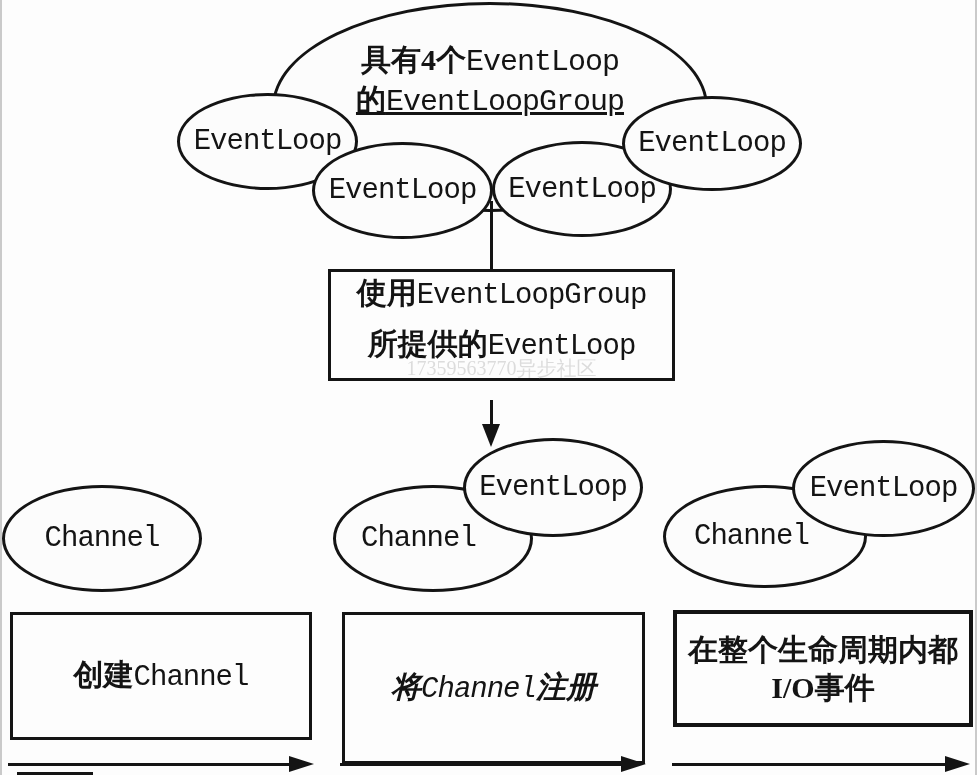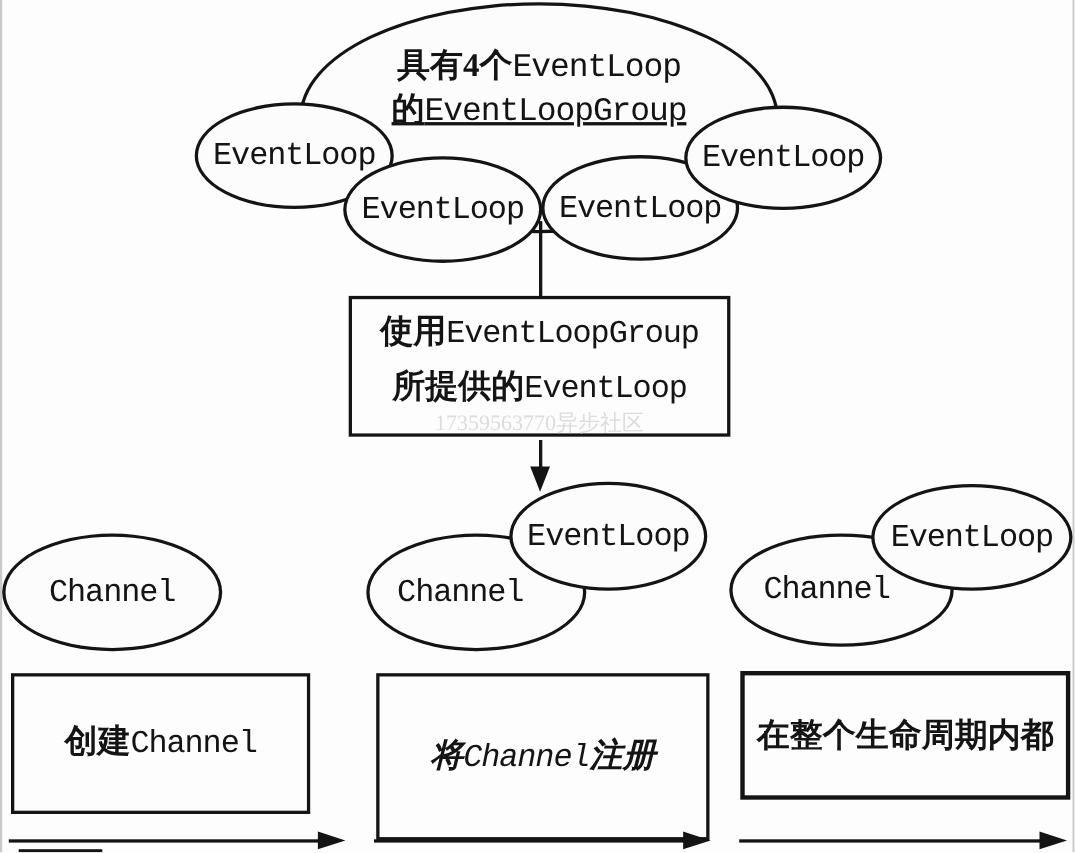--- a/index.html
+++ b/index.html
@@ -72,21 +72,21 @@
   <div class="ellipse" style="left:312px;top:142px;width:181px;height:97px;z-index:3;">
     <span class="mono el-label">EventLoop</span>
   </div>
   <div class="ellipse" style="left:492px;top:141px;width:180px;height:96px;z-index:3;">
     <span class="mono el-label">EventLoop</span>
   </div>
   <div class="ellipse" style="left:622px;top:96px;width:180px;height:95px;z-index:3;">
     <span class="mono el-label">EventLoop</span>
   </div>
 
-  <div class="box" style="left:317px;top:269px;width:347px;height:128px;z-index:4;padding-bottom:10px;">
+  <div class="box" style="left:328px;top:269px;width:347px;height:112px;z-index:4;padding-bottom:10px;">
     <div class="line-cn" style="line-height:36px;"><span class="cn">使用</span><span class="mono">EventLoopGroup</span></div>
     <div class="line-cn" style="line-height:36px;margin-top:12px;"><span class="cn">所提供的</span><span class="mono">EventLoop</span></div>
     <div class="watermark">17359563770异步社区</div>
   </div>
 
   <div class="vline" style="left:490px;top:400px;height:27px;z-index:2;"></div>
   <div class="arrow-down-head" style="left:482px;top:424px;z-index:2;"></div>
 
   <div class="ellipse" style="left:2px;top:485px;width:200px;height:107px;z-index:3;">
     <span class="mono el-label">Channel</span>
@@ -99,30 +99,31 @@
     <span class="mono el-label">EventLoop</span>
   </div>
 
   <div class="ellipse" style="left:663px;top:485px;width:204px;height:103px;z-index:3;align-items:center;justify-content:flex-start;padding-left:28px;">
     <span class="mono el-label">Channel</span>
   </div>
   <div class="ellipse" style="left:792px;top:440px;width:183px;height:97px;z-index:4;">
     <span class="mono el-label">EventLoop</span>
   </div>
 
-  <div class="box" style="left:10px;top:612px;width:272px;height:128px;">
+  <div class="box" style="left:10px;top:612px;width:302px;height:128px;">
     <div class="line-cn"><span class="cn">创建</span><span class="mono">Channel</span></div>
   </div>
 
   <div class="box" style="left:342px;top:612px;width:303px;height:152px;font-style:italic;">
     <div class="line-cn"><span class="cn">将</span><span class="mono">Channel</span><span class="cn">注册</span></div>
   </div>
 
   <div class="box" style="left:673px;top:610px;width:300px;height:117px;border-width:4px;">
     <div class="line-cn"><span class="cn">在整个生命周期内都</span></div>
+    <div class="line-cn"><span class="cn">I/O事件</span></div>
   </div>
 
   <div class="hline" style="left:8px;top:763px;width:282px;"></div>
   <div class="arrow-right-head" style="left:289px;top:756px;"></div>
 
   <div class="hline" style="left:340px;top:763px;width:282px;"></div>
   <div class="arrow-right-head" style="left:621px;top:756px;"></div>
 
   <div class="hline" style="left:672px;top:763px;width:274px;"></div>
   <div class="arrow-right-head" style="left:945px;top:756px;"></div>

